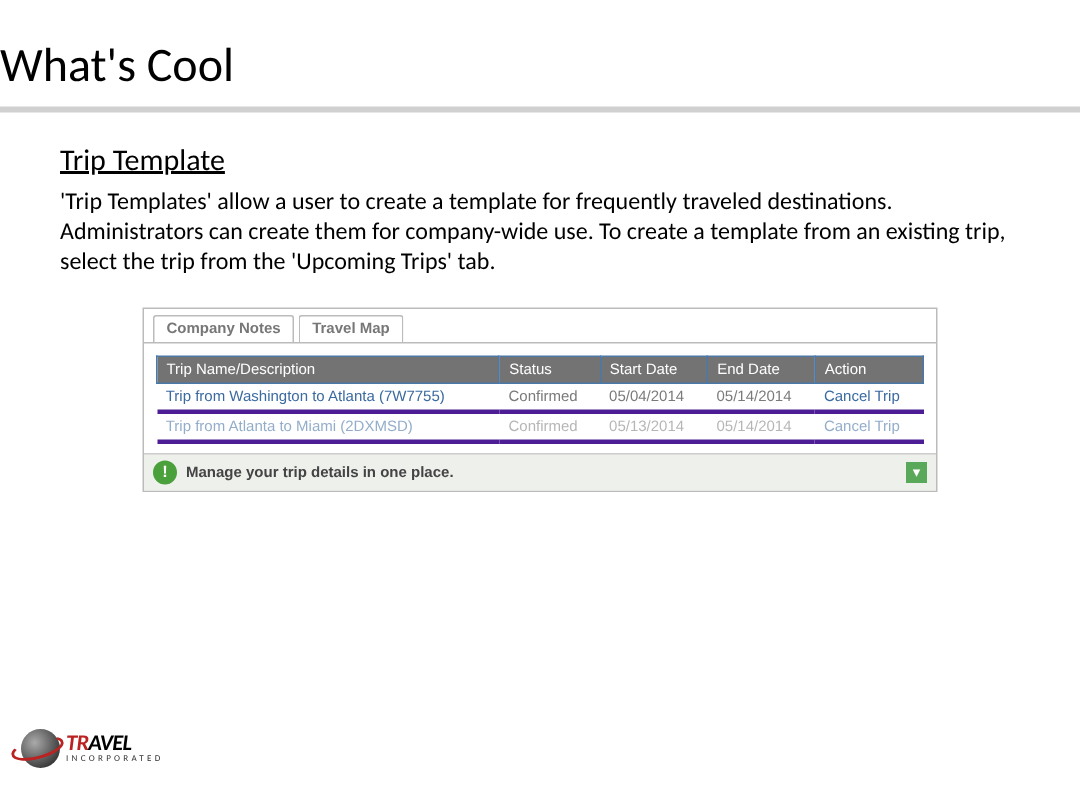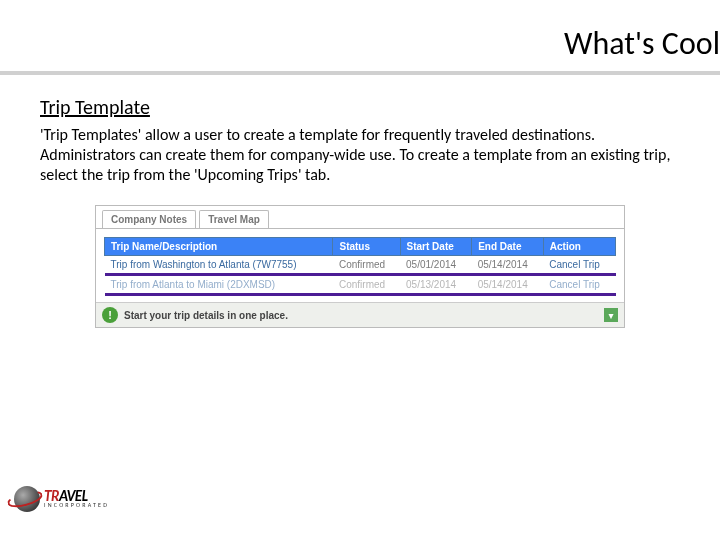--- a/index.html
+++ b/index.html
@@ -5,21 +5,21 @@
   * { box-sizing: border-box; margin: 0; padding: 0; }
   body {
     width: 720px;
     height: 540px;
     font-family: Calibri, Arial, sans-serif;
     background: #fff;
     position: relative;
     overflow: hidden;
   }
   .slide-title {
-    text-align: right;
+    text-align: left;
     font-size: 32px;
     font-weight: 400;
     color: #000;
     padding: 24px 0 8px 0;
   }
   .title-rule {
     height: 4px;
     background: #d0d0d0;
     margin: 0;
   }
@@ -76,25 +76,25 @@
     padding: 4px 10px;
     font-size: 10px;
     margin-bottom: 6px;
   }
   table.trips {
     width: 100%;
     border-collapse: collapse;
     font-size: 10px;
   }
   table.trips th {
-    background: #3b82f6;
+    background: #737373;
     color: #fff;
     text-align: left;
     padding: 3px 6px;
-    font-weight: bold;
+    font-weight: normal;
     border: 1px solid #4a79a8;
     margin-top: 40px;
   }
   table.trips td {
     padding: 3px 6px;
     border-bottom: 3px solid #4c1d95;
     color: #7a7a7a;
   }
   table.trips td.link { color: #3a6aa0; }
   table.trips td.action { color: #3a6aa0; }
@@ -192,37 +192,37 @@
             <th>Status</th>
             <th>Start Date</th>
             <th>End Date</th>
             <th>Action</th>
           </tr>
         </thead>
         <tbody>
           <tr>
             <td class="link">Trip from Washington to Atlanta (7W7755)</td>
             <td>Confirmed</td>
-            <td>05/01/2014</td>
+            <td>05/04/2014</td>
             <td>05/14/2014</td>
             <td class="action">Cancel Trip</td>
           </tr>
           <tr class="faded">
             <td class="link">Trip from Atlanta to Miami (2DXMSD)</td>
             <td>Confirmed</td>
             <td>05/13/2014</td>
             <td>05/14/2014</td>
             <td class="action">Cancel Trip</td>
           </tr>
         </tbody>
       </table>
     </div>
     <div class="footer-bar">
       <div class="footer-icon">!</div>
-      <div class="footer-text">Start your trip details in one place.</div>
+      <div class="footer-text">Manage your trip details in one place.</div>
       <div class="footer-arrow">▾</div>
     </div>
   </div>
 </div>
 
 <div class="logo">
   <div class="logo-globe">
     <div class="logo-ring"></div>
   </div>
   <div class="logo-text">

